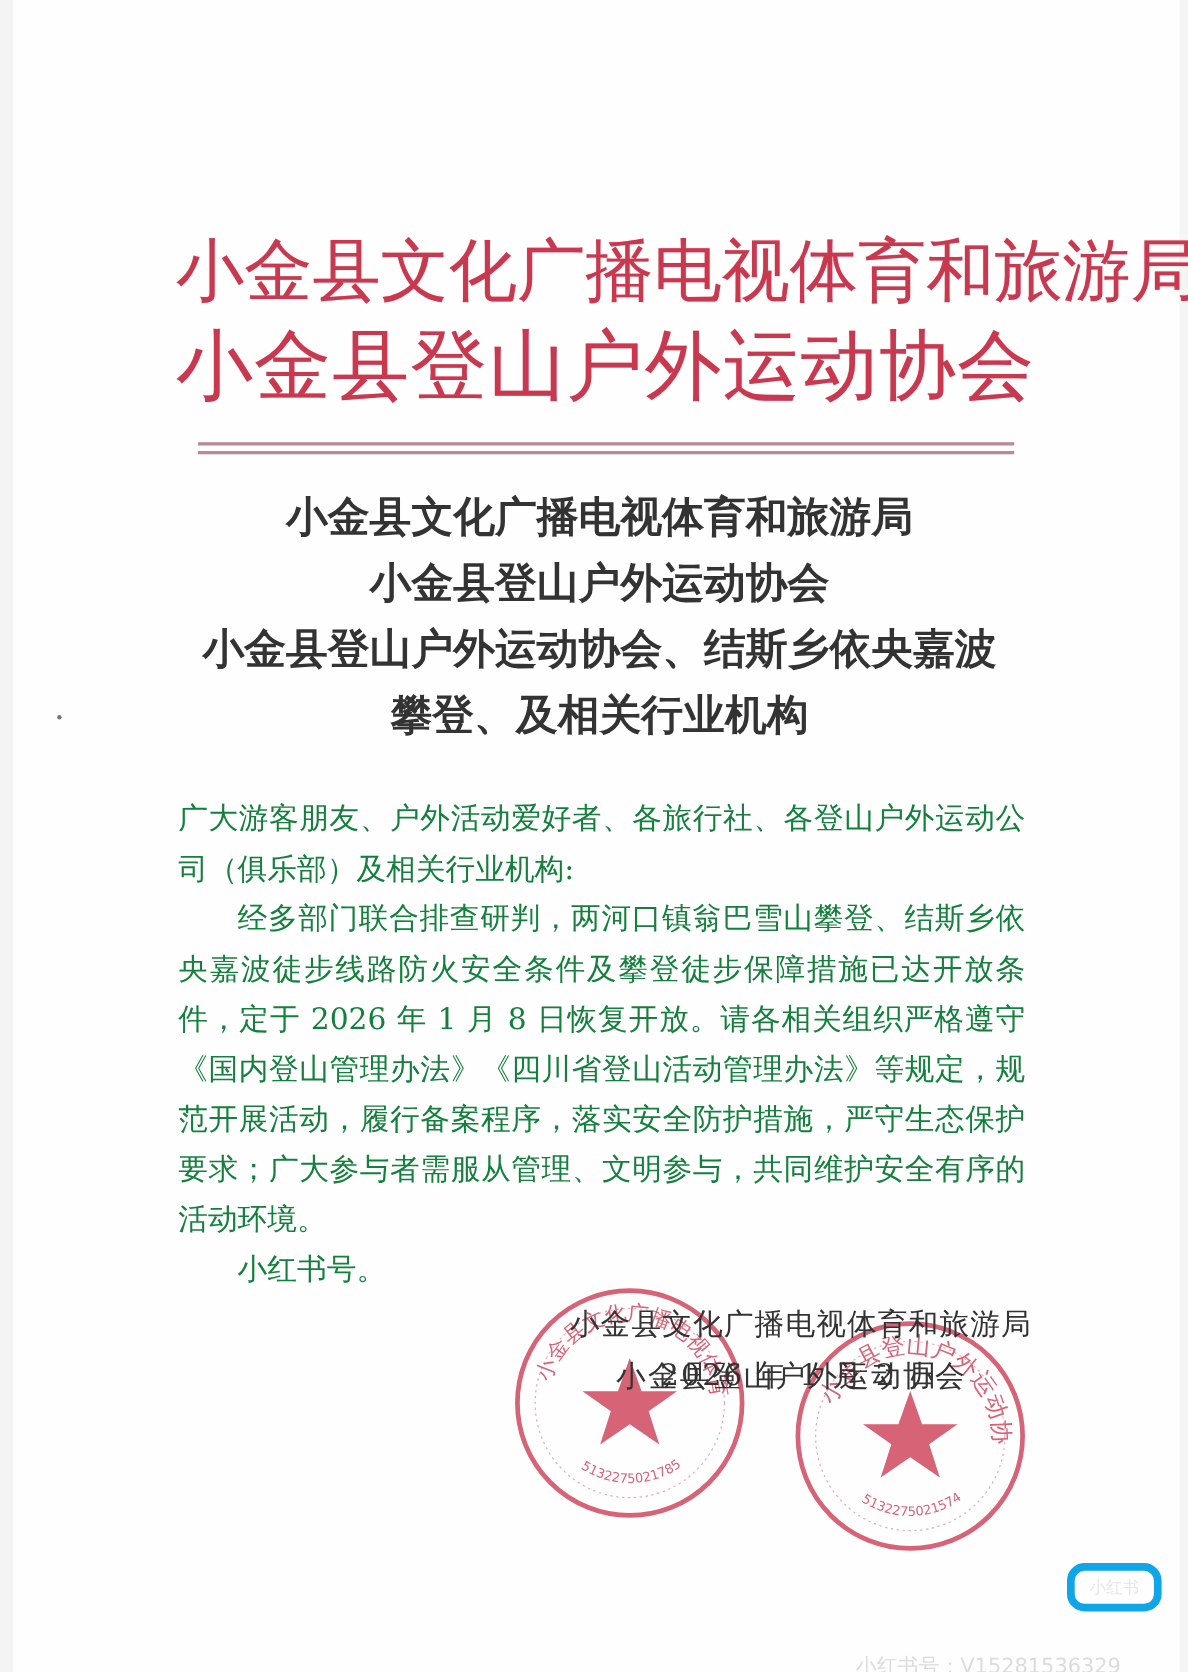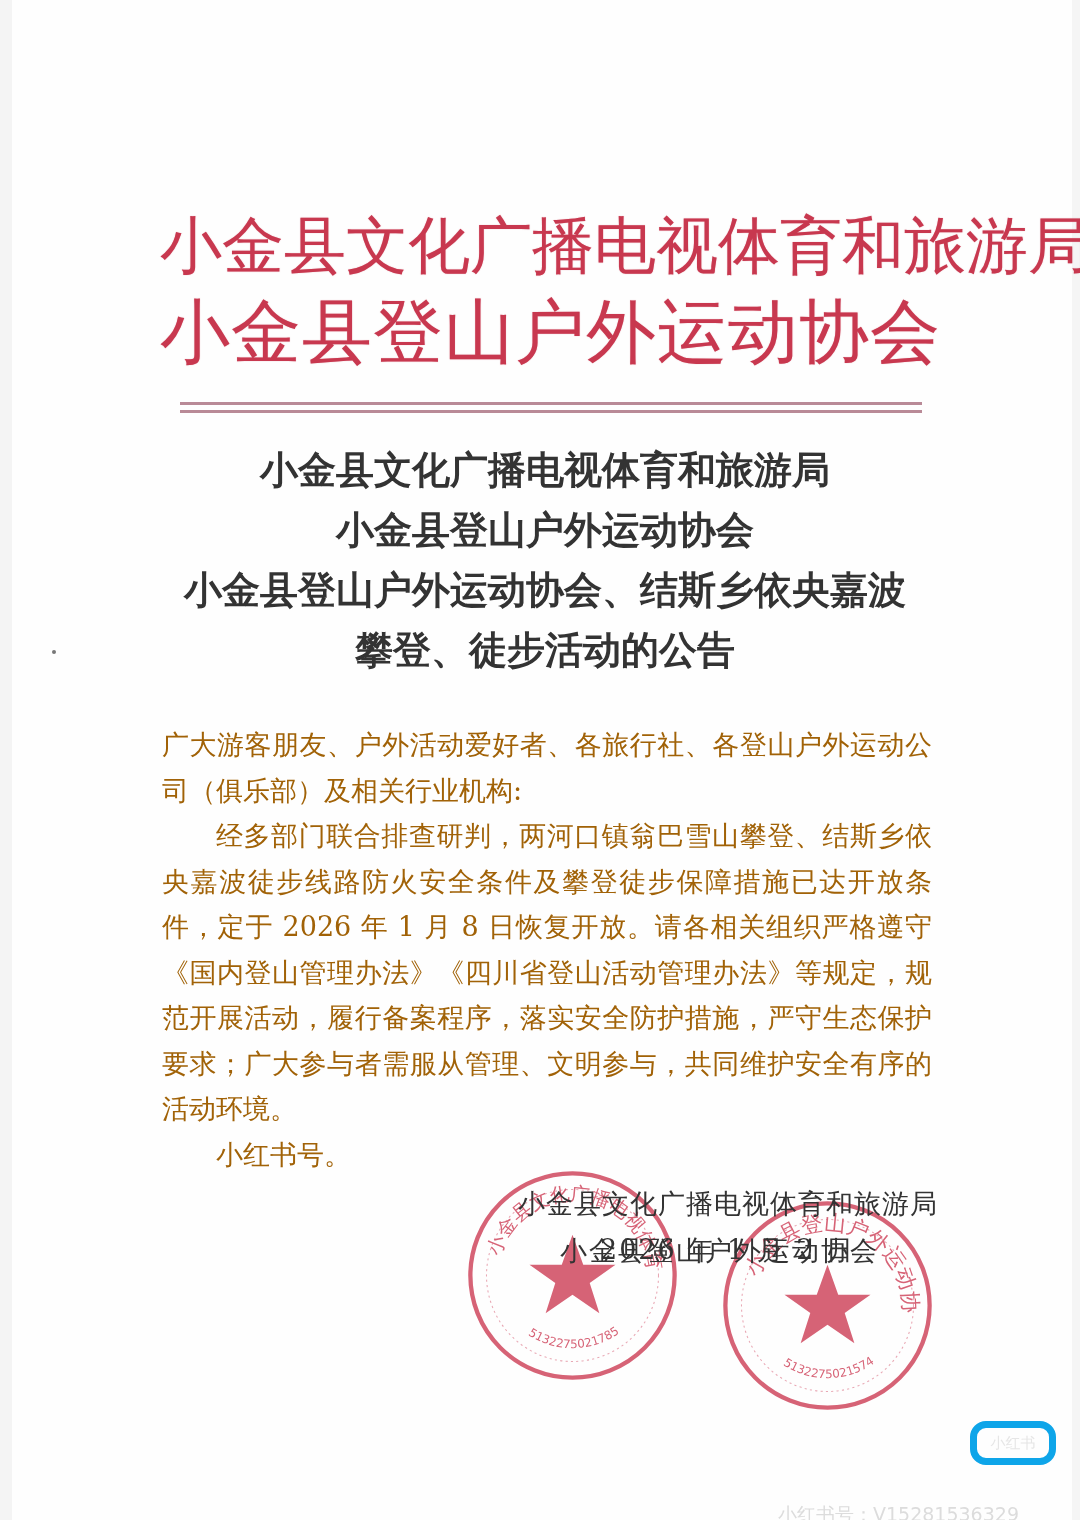--- a/index.html
+++ b/index.html
@@ -28,21 +28,21 @@
 
   .title-block {
     position: absolute; left: 150px; width: 790px; top: 440px;
     text-align: center; font-family: "DejaVu Sans", sans-serif; font-weight: bold;
     color: #333; font-size: 38px;
   }
   .title-block div { height: 60px; line-height: 60px; white-space: nowrap; }
 
   .body-text {
     position: absolute; left: 162px; width: 770px; top: 722px;
-    font-family: "DejaVu Serif", serif; font-size: 27px; color: #a16207;
+    font-family: "DejaVu Serif", serif; font-size: 27px; color: #15803d;
   }
   .body-text p { margin: 0; line-height: 45.5px; text-align: justify; }
   .indent { text-indent: 54px; }
 
   .sign {
     position: absolute; font-family: "DejaVu Serif", serif; font-size: 27px;
     color: #333; white-space: nowrap; z-index: 3;
   }
   .sign-1 { left: 518px; top: 1186px; letter-spacing: 1px; }
   .sign-2 { left: 560px; top: 1233px; letter-spacing: 2px; }
@@ -75,21 +75,21 @@
 
   <div class="red-header red-1">小金县文化广播电视体育和旅游局</div>
   <div class="red-header red-2">小金县登山户外运动协会</div>
   <div class="rule rule-1"></div>
   <div class="rule rule-2"></div>
 
   <div class="title-block">
     <div>小金县文化广播电视体育和旅游局</div>
     <div>小金县登山户外运动协会</div>
     <div>小金县登山户外运动协会、结斯乡依央嘉波</div>
-    <div>攀登、徒步活动的公告</div>
+    <div>攀登、及相关行业机构</div>
   </div>
 
   <div class="body-text">
     <p>广大游客朋友、户外活动爱好者、各旅行社、各登山户外运动公司（俱乐部）及相关行业机构:</p>
     <p class="indent">经多部门联合排查研判，两河口镇翁巴雪山攀登、结斯乡依央嘉波徒步线路防火安全条件及攀登徒步保障措施已达开放条件，定于 2026 年 1 月 8 日恢复开放。请各相关组织严格遵守《国内登山管理办法》《四川省登山活动管理办法》等规定，规范开展活动，履行备案程序，落实安全防护措施，严守生态保护要求；广大参与者需服从管理、文明参与，共同维护安全有序的活动环境。</p>
     <p class="indent">小红书号。</p>
   </div>
 
   <svg class="stamp stamp-1" viewBox="0 0 200 200">
     <circle cx="100" cy="100" r="95" fill="none" stroke="#d0485f" stroke-width="4"></circle>

